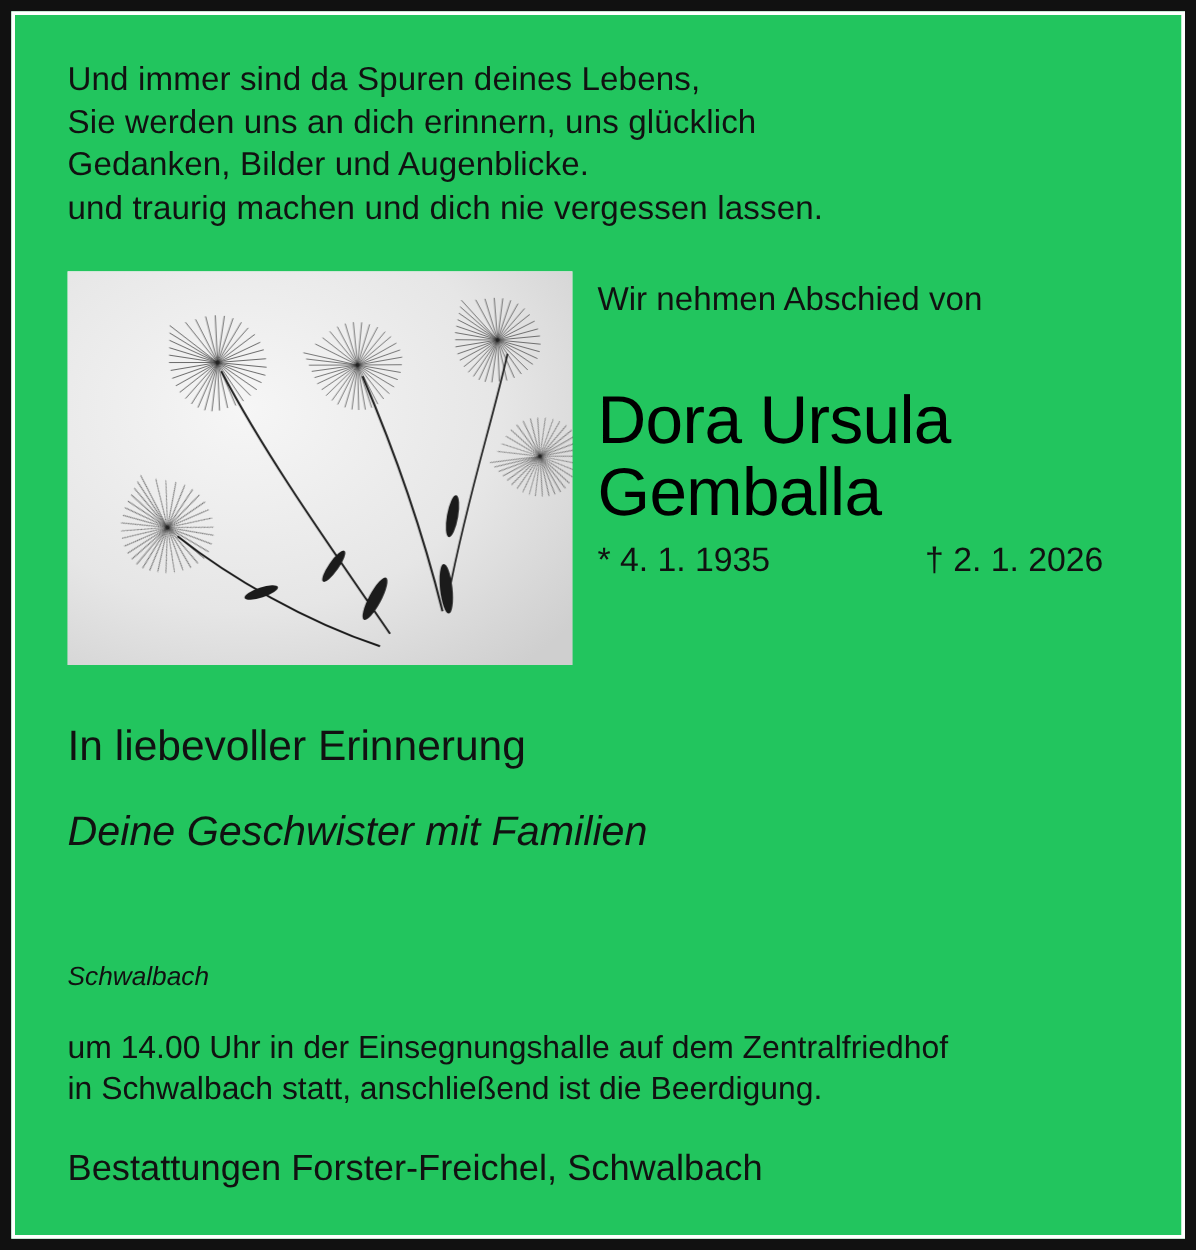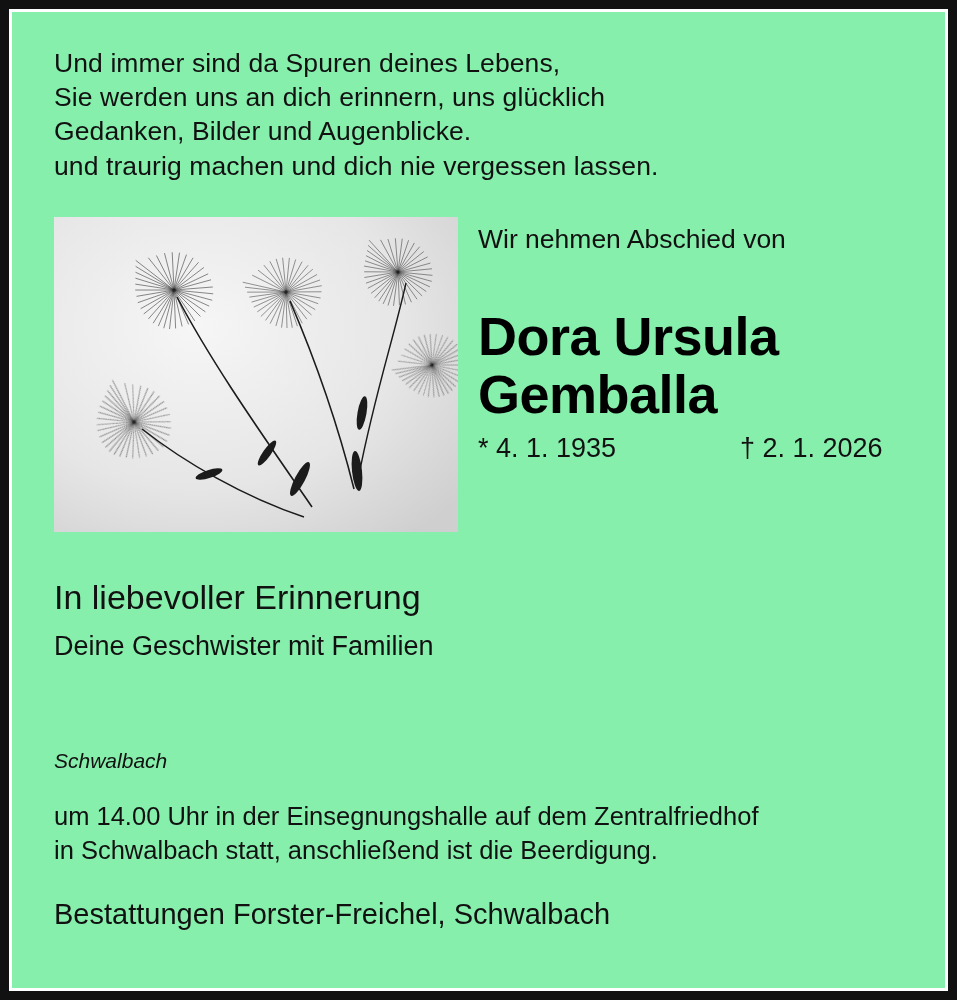--- a/index.html
+++ b/index.html
@@ -11,21 +11,21 @@
     width: 957px;
     height: 1000px;
     font-family: "Liberation Sans", sans-serif;
     color: #111111;
     overflow: hidden;
   }
   .obituary {
     box-sizing: border-box;
     width: 957px;
     height: 1000px;
-    background: #86efac;
+    background: #22c55e;
     border: 9px solid #111111;
     padding: 0;
     position: relative;
   }
   .inner {
     box-sizing: border-box;
     width: 100%;
     height: 100%;
     border: 3px solid #ffffff;
     padding: 28px 36px 18px 36px;
@@ -63,21 +63,21 @@
     padding-top: 6px;
   }
   .abschied {
     font-size: 26.5px;
     line-height: 1.25;
     color: #111111;
     white-space: nowrap;
   }
   .name {
     font-size: 54px;
-    font-weight: 700;
+    font-weight: 400;
     line-height: 1.07;
     letter-spacing: -0.5px;
     color: #000000;
     margin-top: 52px;
   }
   .name .line2 { display: block; }
   .dates {
     margin-top: 10px;
     display: flex;
     flex-direction: row;
@@ -88,23 +88,24 @@
   .dates .death { }
   .lower {
     margin: 44px 0 0 6px;
   }
   .memory {
     font-size: 34px;
     color: #111111;
     line-height: 1.25;
   }
   .family {
-    font-size: 27px;
-    color: #111111;
-    margin-top: 12px;
+    font-size: 33px;
+    font-style: italic;
+    color: #111111;
+    margin-top: 26px;
     line-height: 1.25;
   }
   .city {
     font-size: 21px;
     color: #111111;
     margin-top: 84px;
     line-height: 1.25;
     font-style: italic;
   }
   .service {

